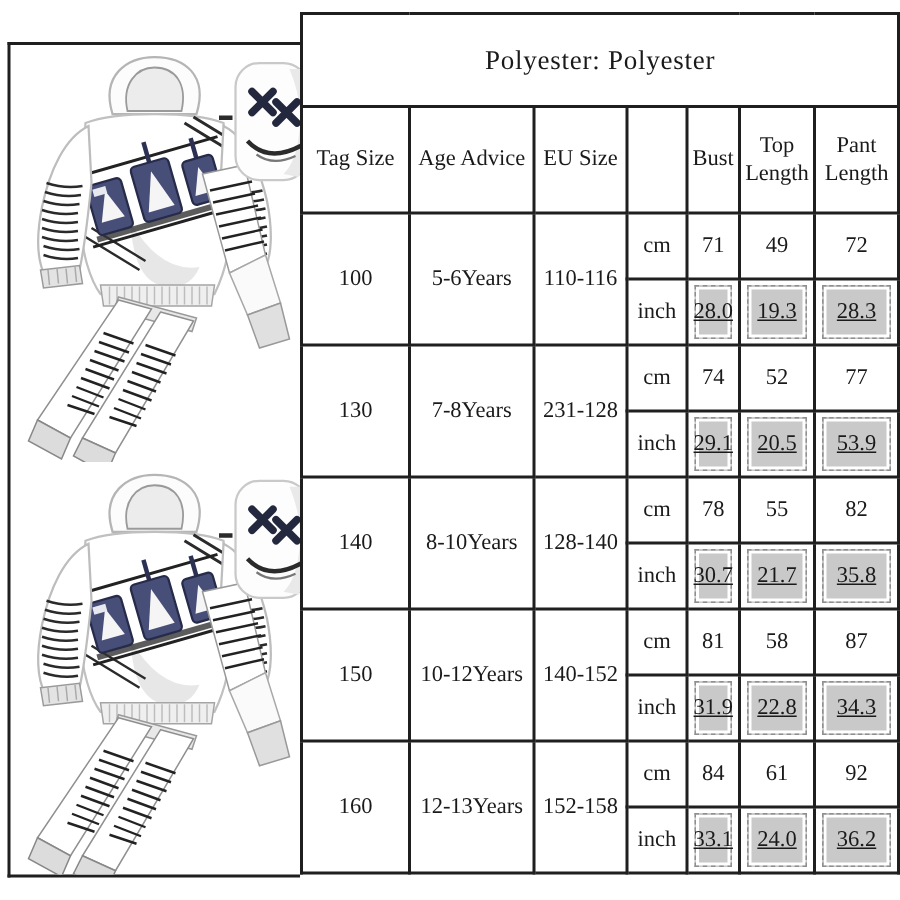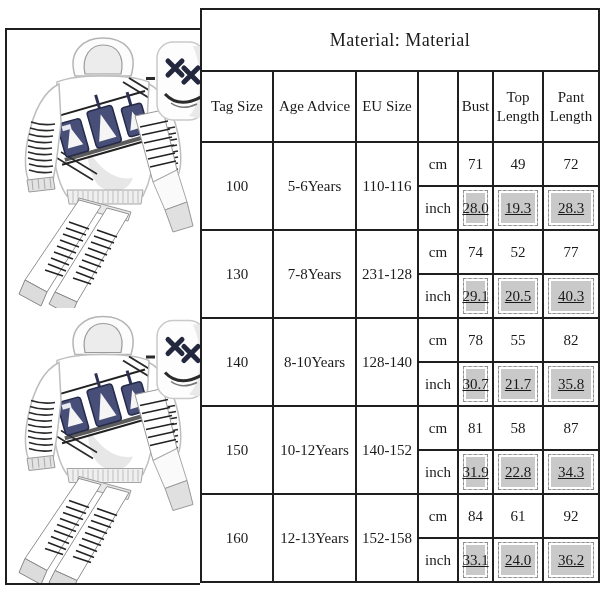--- a/index.html
+++ b/index.html
@@ -174,21 +174,21 @@
     <col style="width:72px">
       <col style="width:83px">
       <col style="width:62px">
     <col style="width:40px">
       <col style="width:35px">
       <col style="width:50px">
     <col style="width:56px">
   </colgroup>
   <tbody>
   <tr class="material-row">
-    <td colspan="7">Material: Material</td>
+    <td colspan="7">Polyester: Polyester</td>
   </tr>
   <tr class="header-row">
     <td>Tag Size</td>
     <td>Age Advice</td>
     <td>EU Size</td>
     <td></td>
     <td>Bust</td>
     <td>Top Length</td>
     <td>Pant Length</td>
   </tr>
@@ -226,21 +226,21 @@
   </tr>
   <tr class="sub-row">
     <td class="unit-cell">inch</td>
     <td class="inch-cell">
           <span class="hl">29.1</span>
         </td>
     <td class="inch-cell">
           <span class="hl">20.5</span>
         </td>
     <td class="inch-cell">
-          <span class="hl">40.3</span>
+          <span class="hl">53.9</span>
         </td>
   </tr>
 
   <tr class="sub-row">
     <td rowspan="2">140</td>
     <td rowspan="2">8-10Years</td>
     <td rowspan="2">128-140</td>
     <td class="unit-cell">cm</td>
     <td>78</td>
     <td>55</td>

